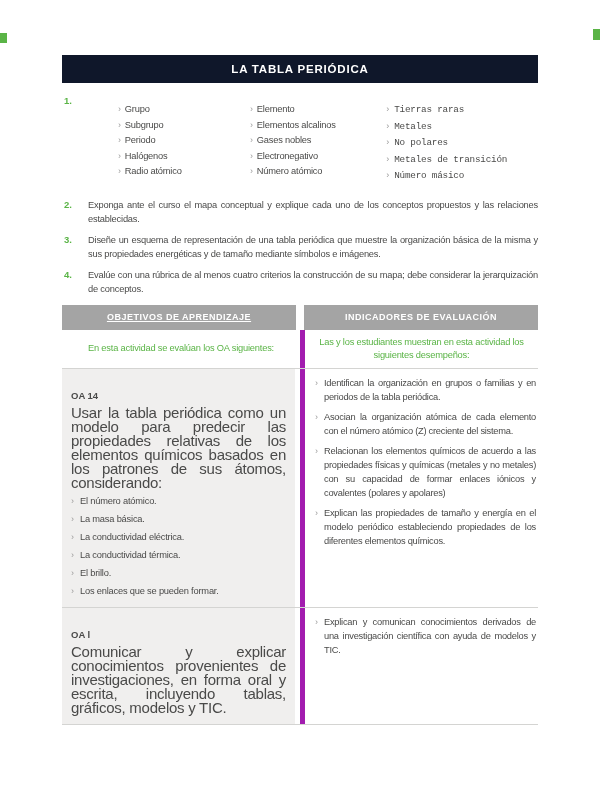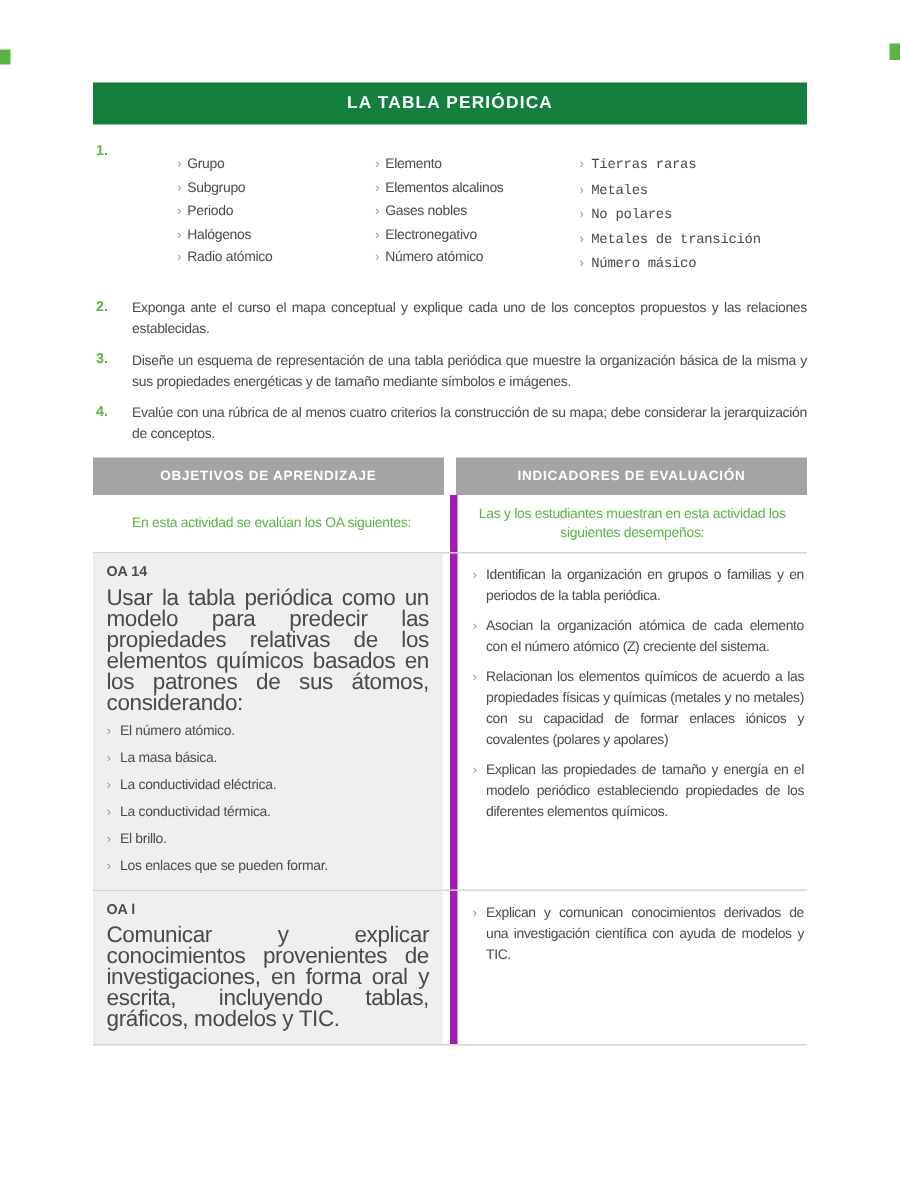--- a/index.html
+++ b/index.html
@@ -12,21 +12,21 @@
   .page { position:relative; width:600px; height:800px; overflow:hidden; background:#fff; }
 
   
   .crop-mark { position:absolute; background:#5ab446; }
   .crop-mark.left  { left:0;  top:33px; width:7px; height:10px; }
   .crop-mark.right { right:0; top:29px; width:7px; height:11px; }
 
   .content { position:absolute; left:62px; top:55px; width:476px; }
 
   .title-bar {
-    height:28px; line-height:28px; background:#15803d; color:#ffffff;
+    height:28px; line-height:28px; background:#0f172a; color:#ffffff;
     text-align:center; font-size:11.5px; font-weight:bold; letter-spacing:.8px;
   }
 
   
   .instructions { margin-top:11px; }
   .instr { display:flex; margin-bottom:7px; }
   .instr-num {
     flex:none; width:26px; padding-left:2px;
     color:#5ab446; font-weight:bold; font-size:9.5px; line-height:14px;
   }
@@ -44,36 +44,36 @@
   .term { font-size:9.3px; line-height:15.5px; letter-spacing:-0.2px; white-space:nowrap; }
   .term .b { color:#9a9a9a; margin-right:4px; font-size:9px; }
 
   
   .oa-table { margin-top:9px; }
   .thead { display:flex; }
   .th {
     height:25px; line-height:25px; background:#a4a4a4; color:#ffffff;
     text-align:center; font-size:9px; font-weight:bold; letter-spacing:.5px;
   }
-  .th.left  { width:235px; margin-right:8px; }
+  .th.left  { width:235px; margin-right:8px;text-decoration:underline; }
   .th.right { width:235px; }
 
   .trow { display:flex; border-bottom:1px solid #d4d4d2; }
   .cell-l { width:238px; flex:none; }
   .cell-r { flex:1; border-left:5px solid #a21caf; }
 
   .intro .cell-l, .intro .cell-r {
     display:flex; align-items:center; justify-content:center;
     color:#5ab446; font-size:9.3px; line-height:13px; letter-spacing:-0.2px;
     text-align:center; padding:6px 10px;
   }
 
   .oa-cell {
     background:#f0efee; width:233px; margin-right:5px;
-    padding:6px 9px 9px 9px;
+    padding:20px 9px 9px 9px;
   }
   .oa-title { font-weight:bold; font-size:9.5px; line-height:14px; margin-bottom:3px; }
   .oa-text  { font-size:15px; line-height:14px; letter-spacing:-0.25px; text-align:justify; }
   .oa-bullet { position:relative; padding-left:9px; margin-top:5px;
                font-size:9.3px; line-height:13px; letter-spacing:-0.2px; }
   .oa-bullet .b, .ind .b { position:absolute; left:0; top:0; color:#9a9a9a; font-size:9px; }
 
   .ind-cell { padding:7px 2px 8px 10px; }
   .ind { position:relative; padding-left:9px; margin-bottom:6px;
          font-size:9.3px; line-height:14px; letter-spacing:-0.25px; text-align:justify; }

